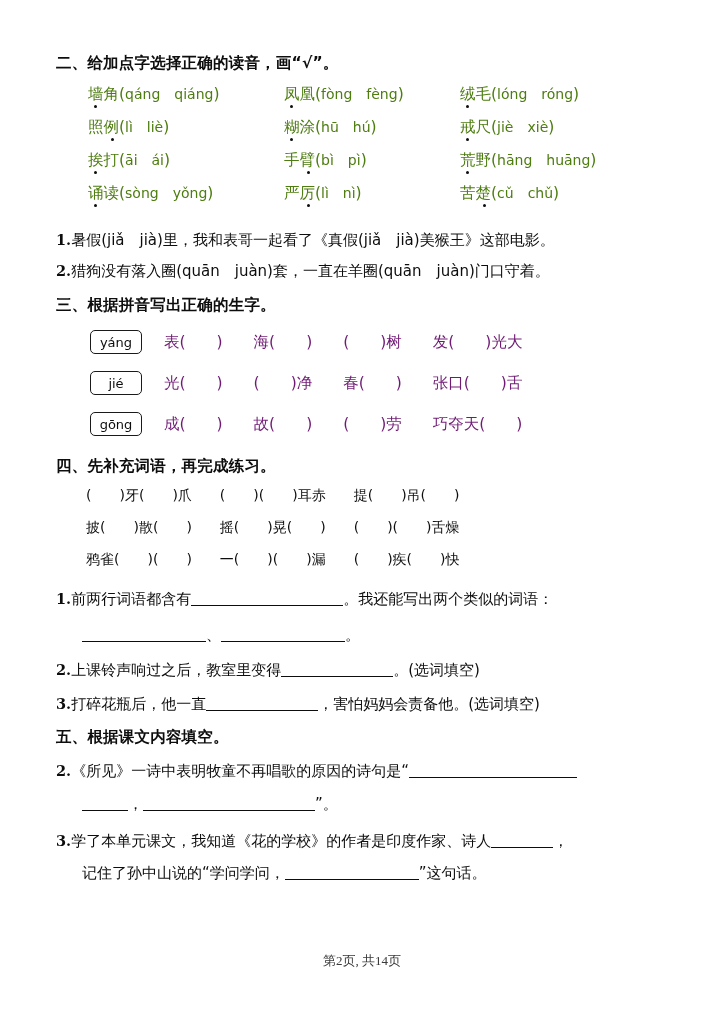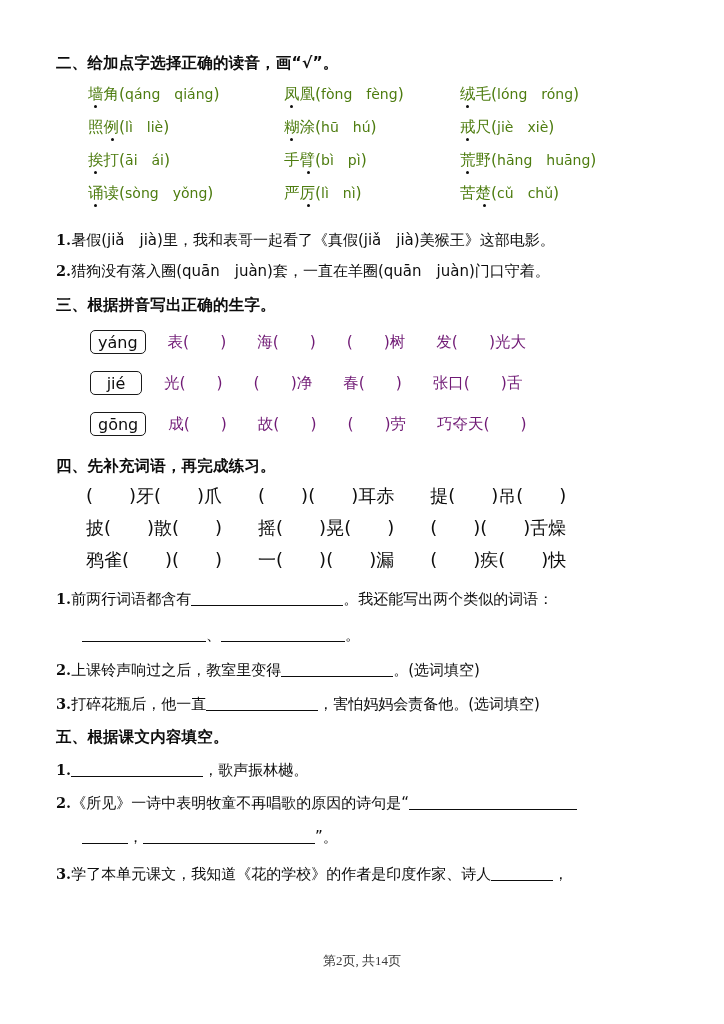--- a/index.html
+++ b/index.html
@@ -102,40 +102,40 @@
   .pbox {
     border: 1.6px solid #1a1a1a;
     border-radius: 5px;
     height: 24px;
     min-width: 52px;
     padding: 0 7px;
     display: flex;
     align-items: center;
     justify-content: center;
     font-family: "DejaVu Sans", "Liberation Sans", sans-serif;
-    font-size: 16px;
+    font-size: 13px;
     color: #0d0d0d;
     box-sizing: border-box;
   }
   .gen-items {
     display: flex;
     align-items: center;
     margin-left: 22px;
     font-family: "DejaVu Sans", "Liberation Sans", sans-serif;
     font-size: 15.5px;
     color: #701a75;
     white-space: nowrap;
   }
 
   
   .idiom-row {
     height: 32px;
     padding-left: 30px;
     font-family: "DejaVu Sans", "Liberation Sans", sans-serif;
-    font-size: 18px;
+    font-size: 14px;
     color: #0d0d0d;
     white-space: nowrap;
     display: flex;
     align-items: center;
   }
 
   .footer {
     position: absolute;
     left: 0;
     top: 952px;
@@ -261,32 +261,32 @@
   <div class="q" style="margin-top:17px;">
     <span class="num">2.</span><span>上课铃声响过之后，教室里变得</span><span class="blank" style="width:112px;"></span><span>。(选词填空)</span>
   </div>
 
   <div class="q" style="margin-top:17px;">
     <span class="num">3.</span><span>打碎花瓶后，他一直</span><span class="blank" style="width:112px;"></span><span>，害怕妈妈会责备他。(选词填空)</span>
   </div>
 
   <div class="sec-head" style="margin-top:17px;">五、根据课文内容填空。</div>
 
-  <div class="q" style="margin-top:15px;">
-    <span class="num">1.</span><span class="blank" style="width:132px;"></span><span>，歌声振林樾。</span>
-  </div>
 
   <div class="q" style="margin-top:16px;">
     <span class="num">2.</span><span>《所见》一诗中表明牧童不再唱歌的原因的诗句是“</span><span class="blank" style="width:168px;"></span>
   </div>
 
   <div class="q q-indent" style="margin-top:16px;">
     <span class="blank" style="width:46px;"></span><span>，</span><span class="blank" style="width:172px;"></span><span>”。</span>
   </div>
 
   <div class="q" style="margin-top:19px;">
     <span class="num">3.</span><span>学了本单元课文，我知道《花的学校》的作者是印度作家、诗人</span><span class="blank" style="width:62px;"></span><span>，</span>
   </div>
 
+  <div class="q q-indent" style="margin-top:14px;">
+    <span>记住了孙中山说的“学问学问，</span><span class="blank" style="width:134px;"></span><span>”这句话。</span>
+  </div>
 
 </div>
 
 <div class="footer">第2页, 共14页</div>
 
 </body></html>

